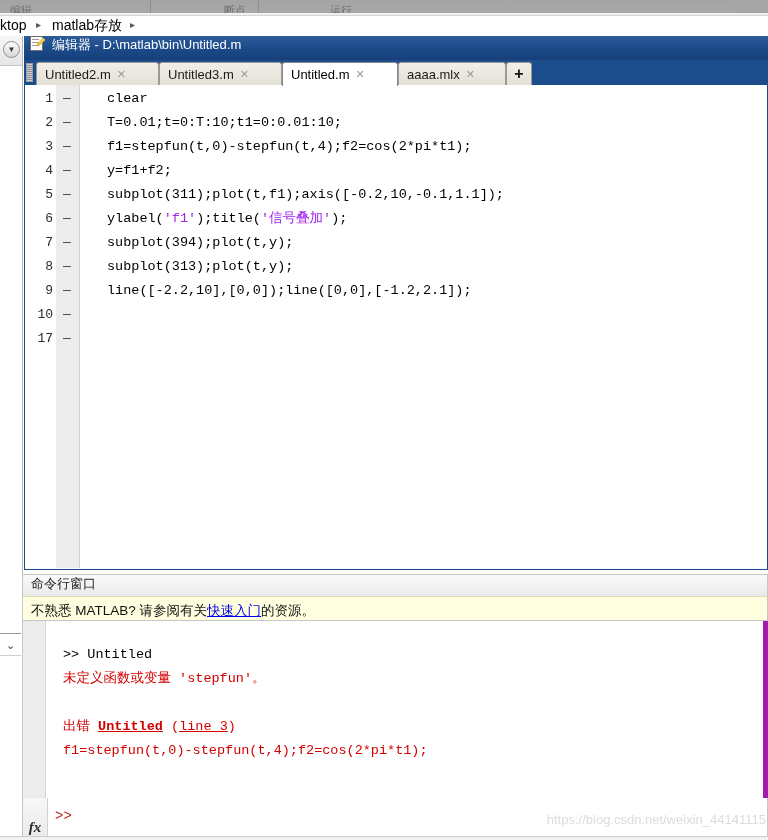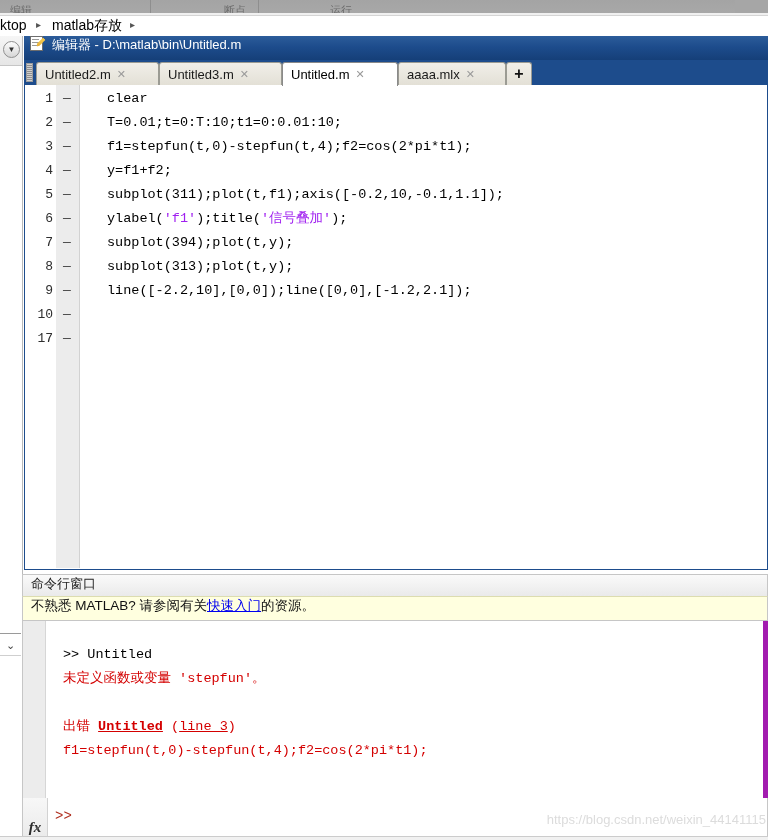--- a/index.html
+++ b/index.html
@@ -209,21 +209,21 @@
     display: flex; 
     font-size: 13px; color: #1d1d1d;
   }
   .cmd-title span { margin-left: 8px; }
   .cmd-banner {
     position: absolute; left: 0; top: 22px; width: 746px; height: 25px;
     background: #ffffdf;
     border: 1px solid #c6c6c6;
     border-top: 1px solid #dcdcb0;
     box-sizing: border-box;
-    display: flex; align-items: flex-start;
+    display: flex; align-items: flex-end;
     font-size: 13.5px; color: #111;
   }
   .cmd-banner .bn { margin-left: 8px; white-space: nowrap; }
   .cmd-banner a {
     color: #0000ee; text-decoration: underline;
   }
   .cmd-body {
     position: absolute; left: 0; top: 47px; width: 746px; height: 177px;
     background: #ffffff;
     border-left: 1px solid #c6c6c6; border-right: 5px solid #a21caf;

